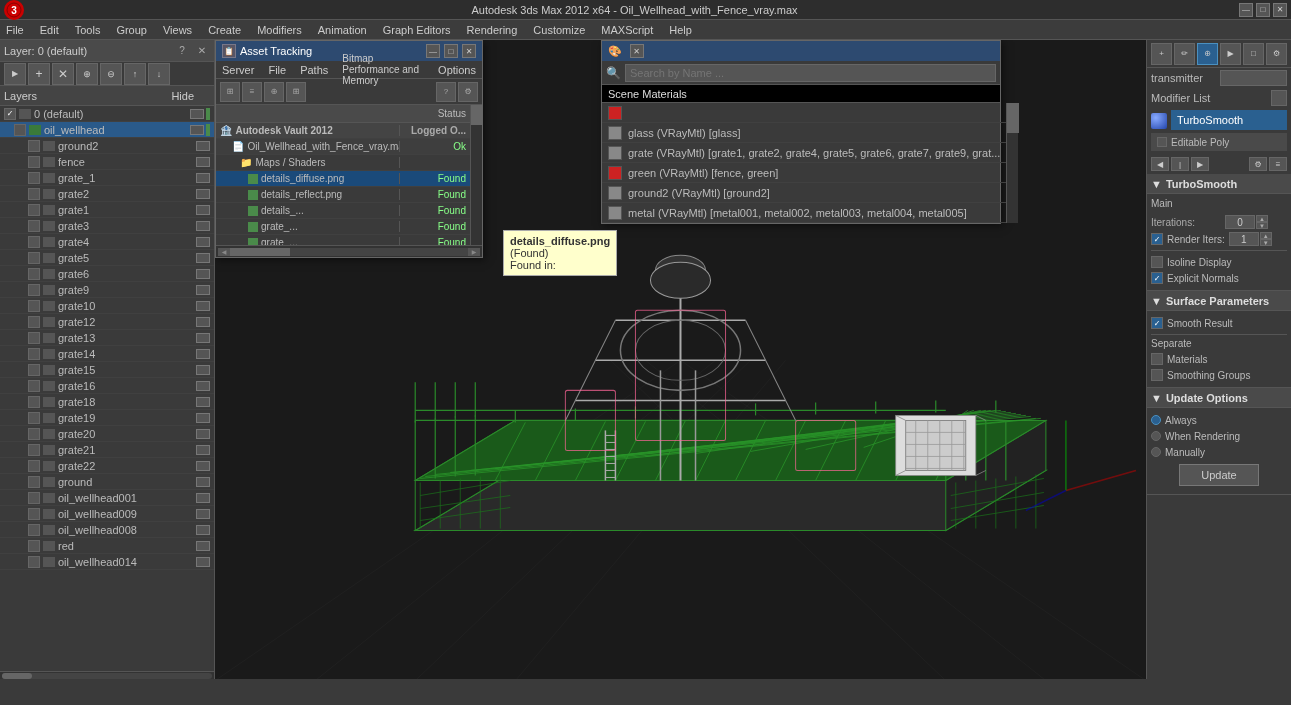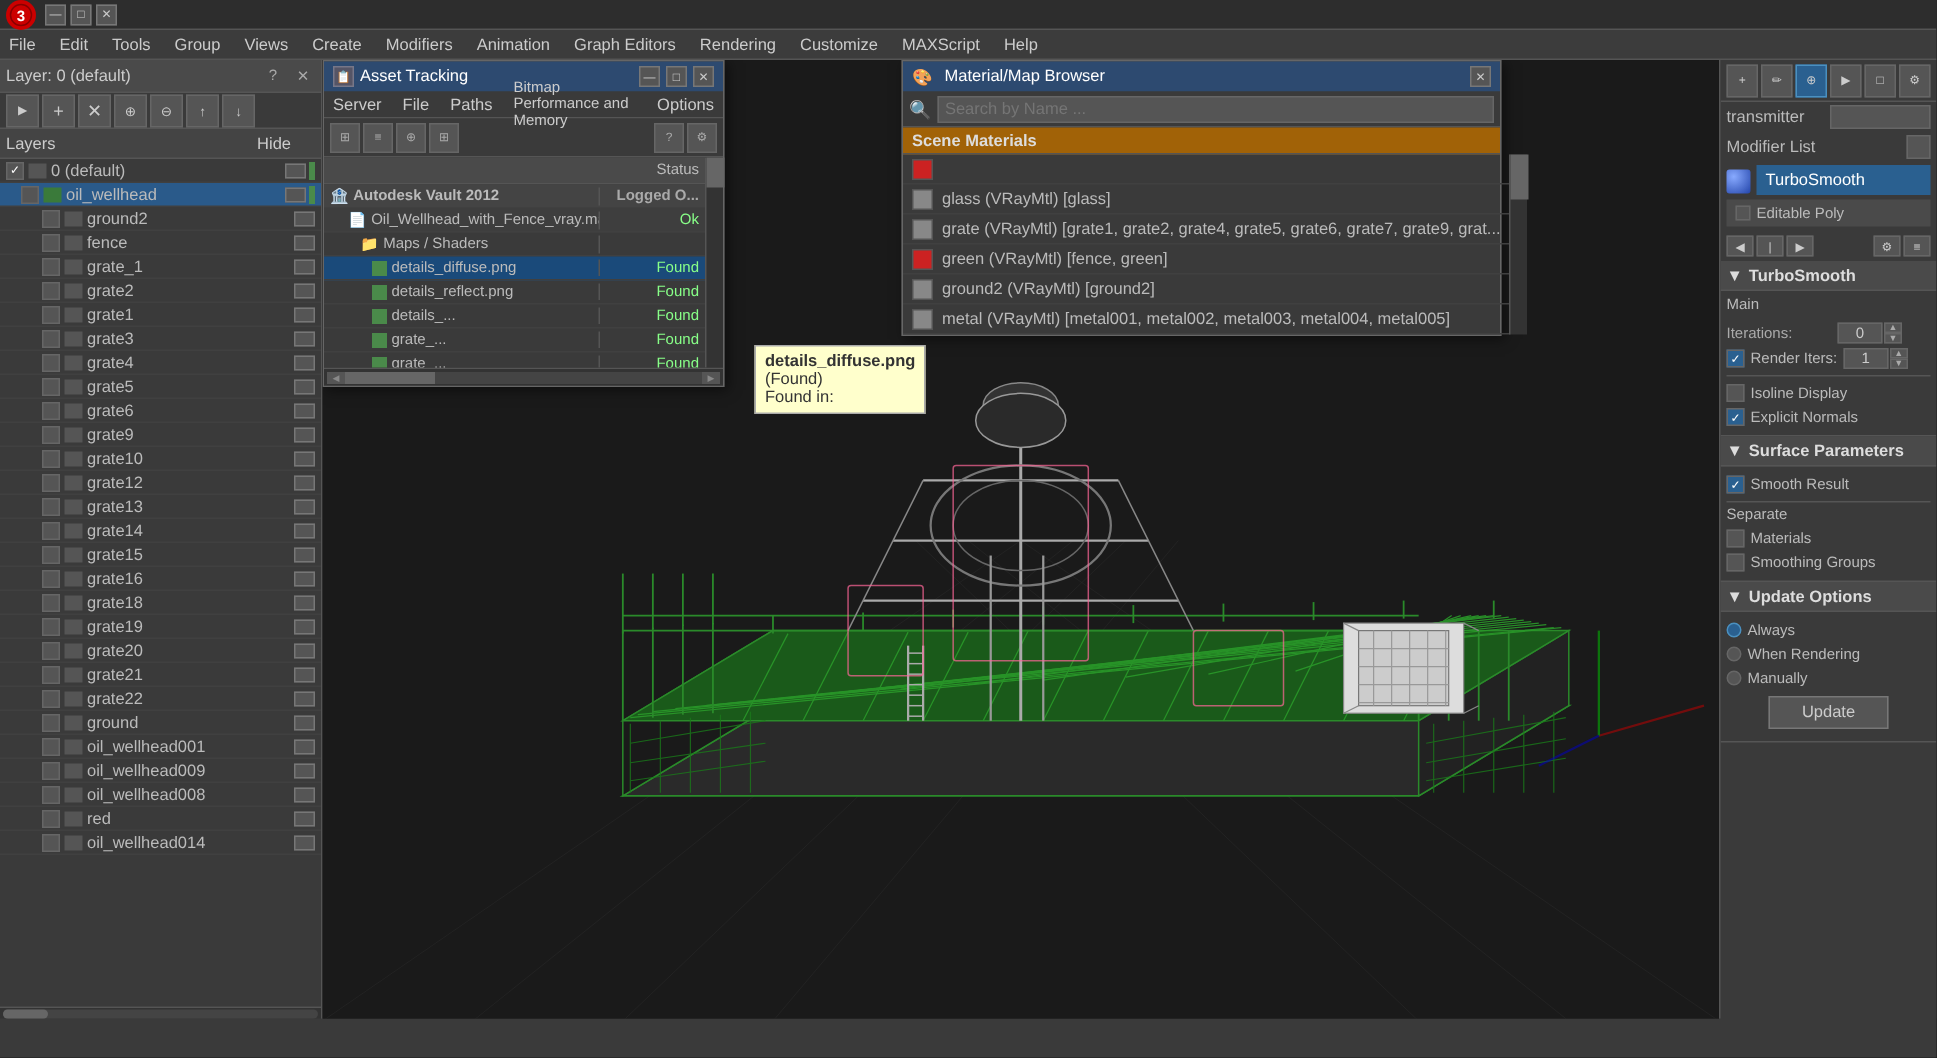--- a/index.html
+++ b/index.html
@@ -683,27 +683,27 @@
       flex: 1;
       height: 18px;
       background: #555;
       border: 1px solid #666;
       color: #ccc;
       font-size: 11px;
       padding: 0 4px;
     }
     .mat-section-header {
       height: 18px;
-      background: #a16207;
+      background: #000000;
       display: flex;
       align-items: center;
       padding: 0 6px;
       font-size: 11px;
       color: #ddd;
-      font-weight: bold;
+      font-weight: normal;
       border-bottom: 1px solid #555;
     }
     .mat-item {
       height: 20px;
       display: flex;
       align-items: center;
       padding: 0 6px;
       border-bottom: 1px solid #404040;
       cursor: pointer;
       gap: 6px;
@@ -765,20 +765,21 @@
 </head>
 <body>
 
 <div id="top-menu-bar">
   <div class="app-logo">
     <svg width="16" height="16" viewBox="0 0 16 16">
       <circle cx="8" cy="8" r="7" fill="#c00" stroke="#800" stroke-width="1"></circle>
       <text x="8" y="12" text-anchor="middle" fill="white" font-size="10" font-weight="bold">3</text>
     </svg>
   </div>
+  <span style="flex:1;color:#ccc;font-size:11px;text-align:center;">Autodesk 3ds Max 2012 x64 - Oil_Wellhead_with_Fence_vray.max</span>
   <div class="window-controls">
     <div class="win-btn">—</div>
     <div class="win-btn">□</div>
     <div class="win-btn">✕</div>
   </div>
 </div>
 
 <div id="menu-row">
   <span class="menu-item">File</span>
   <span class="menu-item">Edit</span>
@@ -1295,21 +1296,20 @@
 
     <div id="tooltip" style="top:190px;left:288px;">
       <div style="font-weight:bold;">details_diffuse.png</div>
       <div>(Found)</div>
       <div>Found in:</div>
     </div>
 
     <div id="material-browser" style="top:0;right:145px;left:auto;width:400px;position:absolute;">
       <div class="mat-title-bar">
         <span style="color:#888;margin-right:4px;">🎨</span>
-        <span style="flex:1;font-size:11px;color:#fff;">Material/Map Browser</span>
         <div class="dialog-win-btn">✕</div>
       </div>
       <div class="mat-search-row">
         <span class="mat-search-icon">🔍</span>
         <input class="mat-search-input" placeholder="Search by Name ..." type="text" style="">
       </div>
       <div class="mat-section-header">
         <span>Scene Materials</span>
       </div>
       <div class="mat-area">

